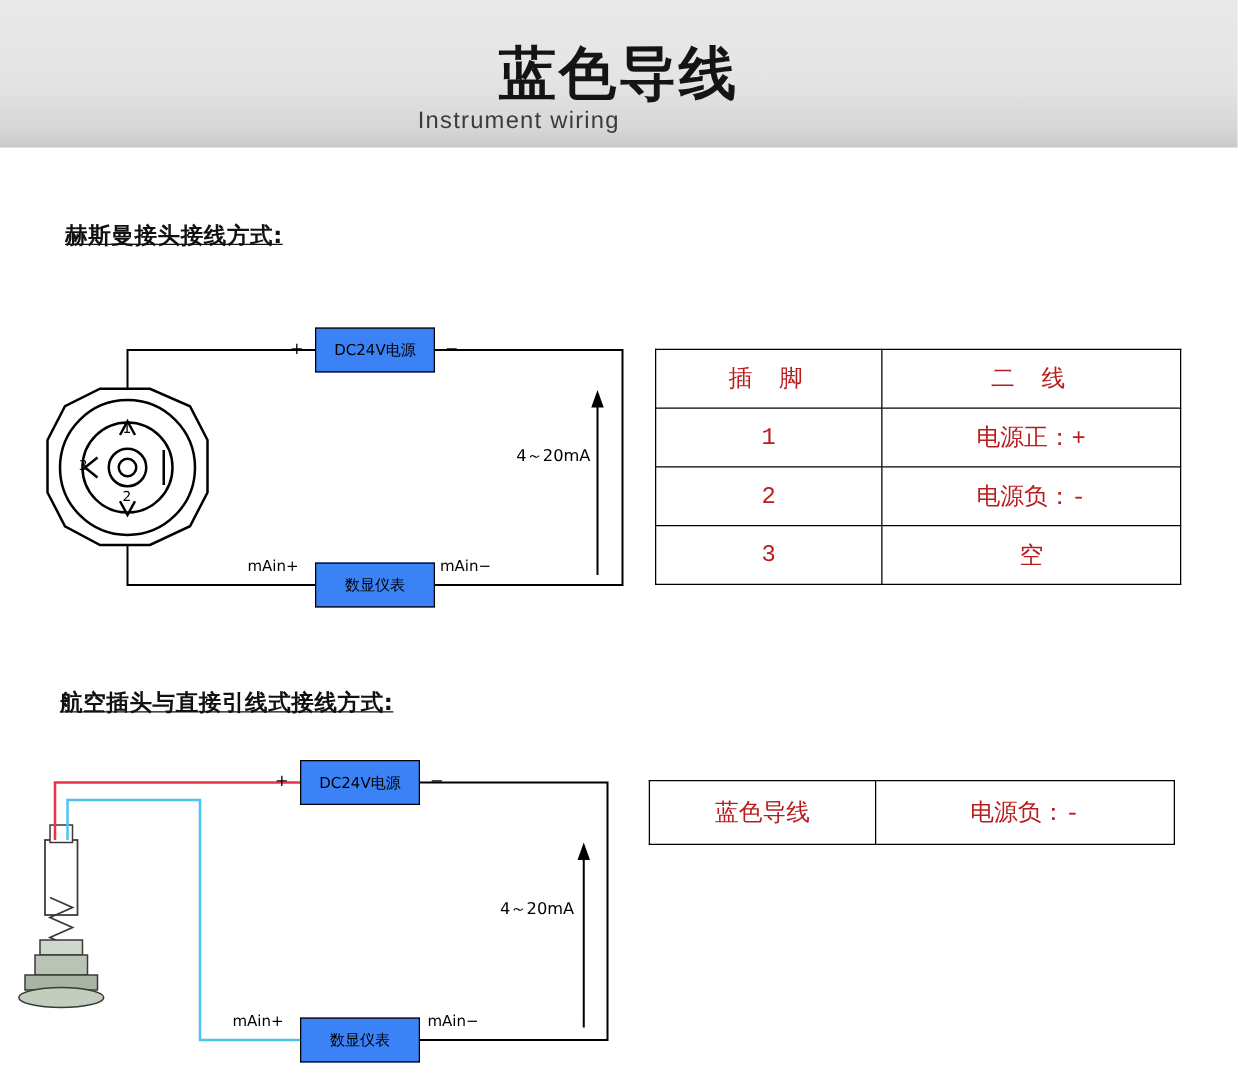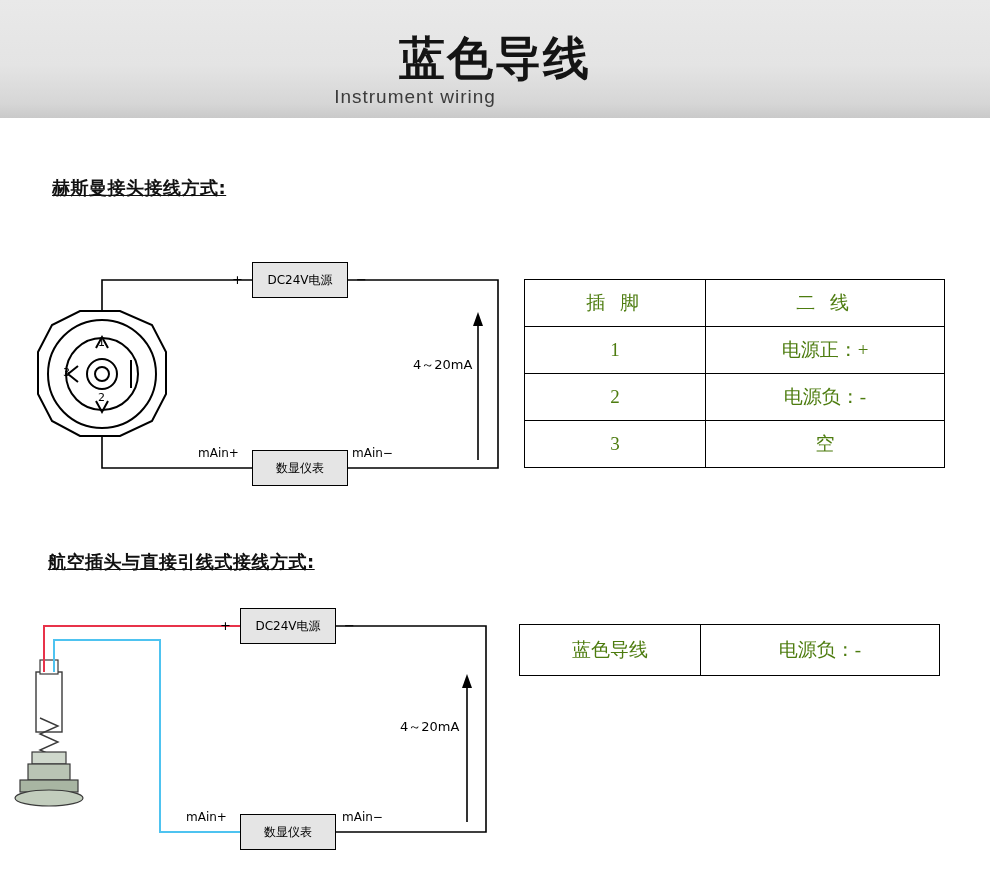--- a/index.html
+++ b/index.html
@@ -54,21 +54,21 @@
     color: #111;
     font-family: "DejaVu Sans", "Liberation Sans", sans-serif;
     letter-spacing: 0.5px;
     text-decoration: underline;
   }
   #sec1-title { left: 52px; top: 176px; }
   #sec2-title { left: 48px; top: 550px; }
   .box {
     position: absolute;
     border: 1px solid #000;
-    background: #e5e5e5;
+    background: #3b82f6;
     box-sizing: border-box;
     display: flex;
     align-items: center;
     justify-content: center;
     font-size: 12px;
     font-family: "DejaVu Sans", "Liberation Sans", sans-serif;
     white-space: nowrap;
   }
   .lbl {
     position: absolute;
@@ -86,23 +86,23 @@
   
   table.wire-table {
     position: absolute;
     border-collapse: collapse;
     background: #fff;
   }
   table.wire-table td, table.wire-table th {
     border: 1px solid #000;
     text-align: center;
     font-weight: normal;
-    font-family: Liberation Serif, serif;
+    font-family: Liberation Mono, monospace;
     font-size: 19px;
-    color: #4d7c0f;
+    color: #b91c1c;
     padding: 0;
   }
   table.wire-table td.c1 { width: 180px; height: 46px; }
   table.wire-table td.c2 { width: 238px; height: 46px; }
   table.wire-table tr.head td { font-size: 19px; letter-spacing: 5px; }
 
   #table1 { left: 524px; top: 279px; }
   #table2 { left: 519px; top: 624px; }
   #table2 td.c1 { width: 180px; height: 50px; }
   #table2 td.c2 { width: 238px; height: 50px; }

